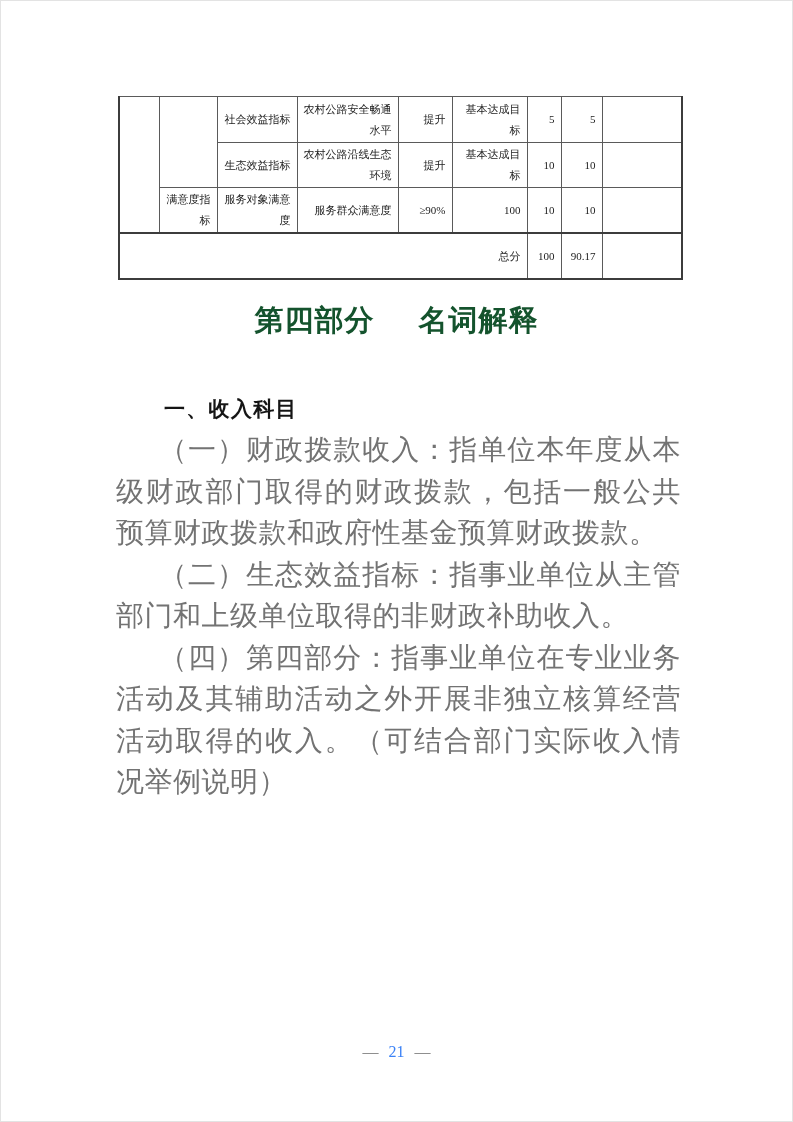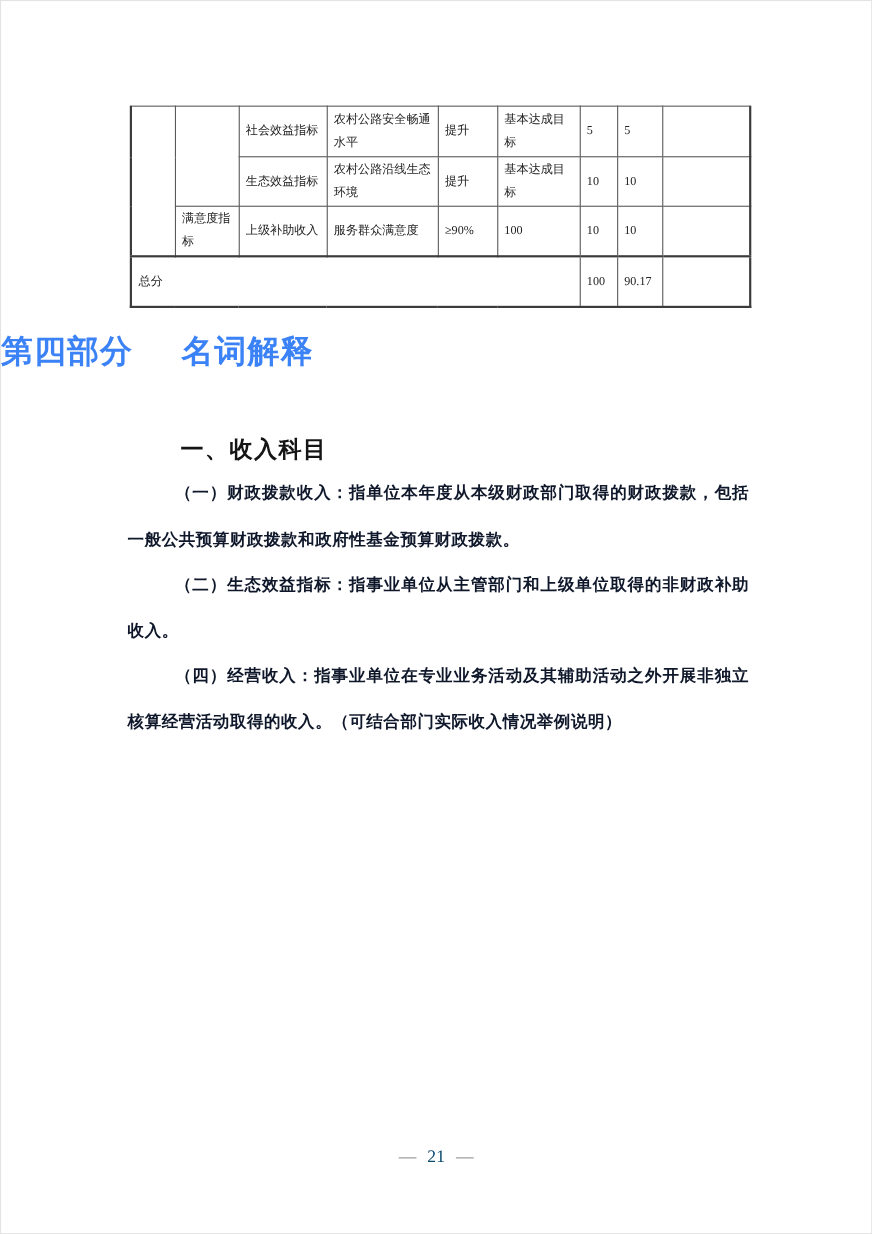--- a/index.html
+++ b/index.html
@@ -23,45 +23,45 @@
     width: 563px;
     border-collapse: collapse;
     table-layout: fixed;
     border: 2px solid #3c3c3c;
     border-top-width: 1px;
   }
   .perf-table td {
     border: 1px solid #5a5a5a;
     font-size: 11px;
     line-height: 21px;
-    text-align: left;
+    text-align: right;
     vertical-align: middle;
     padding: 1px 6px;
     color: #222222;
     overflow: hidden;
     word-break: break-all;
     margin-left: 28px;
   }
   .perf-table tr.r1 { height: 46px; }
   .perf-table tr.r2 { height: 44px; }
   .perf-table tr.r3 { height: 43px; }
   .perf-table tr.r-total { height: 46px; }
   .perf-table tr.r-total td { border-top: 2px solid #3c3c3c; }
 
   
   .doc-title {
     position: absolute;
     top: 297px;
     left: 0;
     width: 100%;
-    text-align: left;
+    text-align: center;
     font-size: 29px;
     font-weight: bold;
     letter-spacing: 1px;
-    color: #3b82f6;
+    color: #14532d;
     line-height: 44px;
   }
   .doc-title .t1 { margin-right: 44px; }
 
   
   .section-heading {
     position: absolute;
     top: 392px;
     left: 163px;
     font-size: 21px;
@@ -74,42 +74,41 @@
 
   
   .body-text {
     position: absolute;
     top: 428px;
     left: 115px;
     width: 565px;
   }
   .body-text p {
     margin: 0;
-    font-size: 15px;
+    font-size: 28px;
     line-height: 41.5px;
     letter-spacing: 0.5px;
     text-align: justify;
     text-indent: 43px;
-    color: #0f172a;
-    font-weight: bold;
+    color: #737373;
   }
 
   
   .page-footer {
     position: absolute;
     top: 1040px;
     left: 0;
     width: 100%;
     text-align: center;
     font-size: 16px;
     line-height: 22px;
     color: #222222;
   }
   .page-footer .dash { color: #7d7d7d; letter-spacing: 0; }
-  .page-footer .num { margin: 0 10px; color: #0c4a6e; }
+  .page-footer .num { margin: 0 10px; color: #3b82f6; }
 </style>
 </head>
 <body>
 
 <div class="page">
 
   <table class="perf-table">
     <colgroup>
       <col style="width:40px">
         <col style="width:58px">
@@ -137,21 +136,21 @@
       <td>生态效益指标</td>
       <td>农村公路沿线生态环境</td>
       <td>提升</td>
       <td>基本达成目标</td>
       <td>10</td>
       <td>10</td>
       <td></td>
     </tr>
     <tr class="r3">
       <td>满意度指标</td>
-      <td>上级补助收入</td>
+      <td>服务对象满意度</td>
       <td>服务群众满意度</td>
       <td>≥90%</td>
       <td>100</td>
       <td>10</td>
       <td>10</td>
       <td></td>
     </tr>
     <tr class="r-total">
       <td colspan="6">总分</td>
       <td>100</td>
@@ -163,20 +162,20 @@
 
   <div class="doc-title">
     <span class="t1">第四部分</span><span class="t2">名词解释</span>
   </div>
 
   <div class="section-heading">一、收入科目</div>
 
   <div class="body-text">
     <p>（一）财政拨款收入：指单位本年度从本级财政部门取得的财政拨款，包括一般公共预算财政拨款和政府性基金预算财政拨款。</p>
     <p>（二）生态效益指标：指事业单位从主管部门和上级单位取得的非财政补助收入。</p>
-    <p>（四）经营收入：指事业单位在专业业务活动及其辅助活动之外开展非独立核算经营活动取得的收入。（可结合部门实际收入情况举例说明）</p>
+    <p>（四）第四部分：指事业单位在专业业务活动及其辅助活动之外开展非独立核算经营活动取得的收入。（可结合部门实际收入情况举例说明）</p>
   </div>
 
   <div class="page-footer">
     <span class="dash">—</span><span class="num">21</span><span class="dash">—</span>
   </div>
 
 </div>
 
 </body></html>

